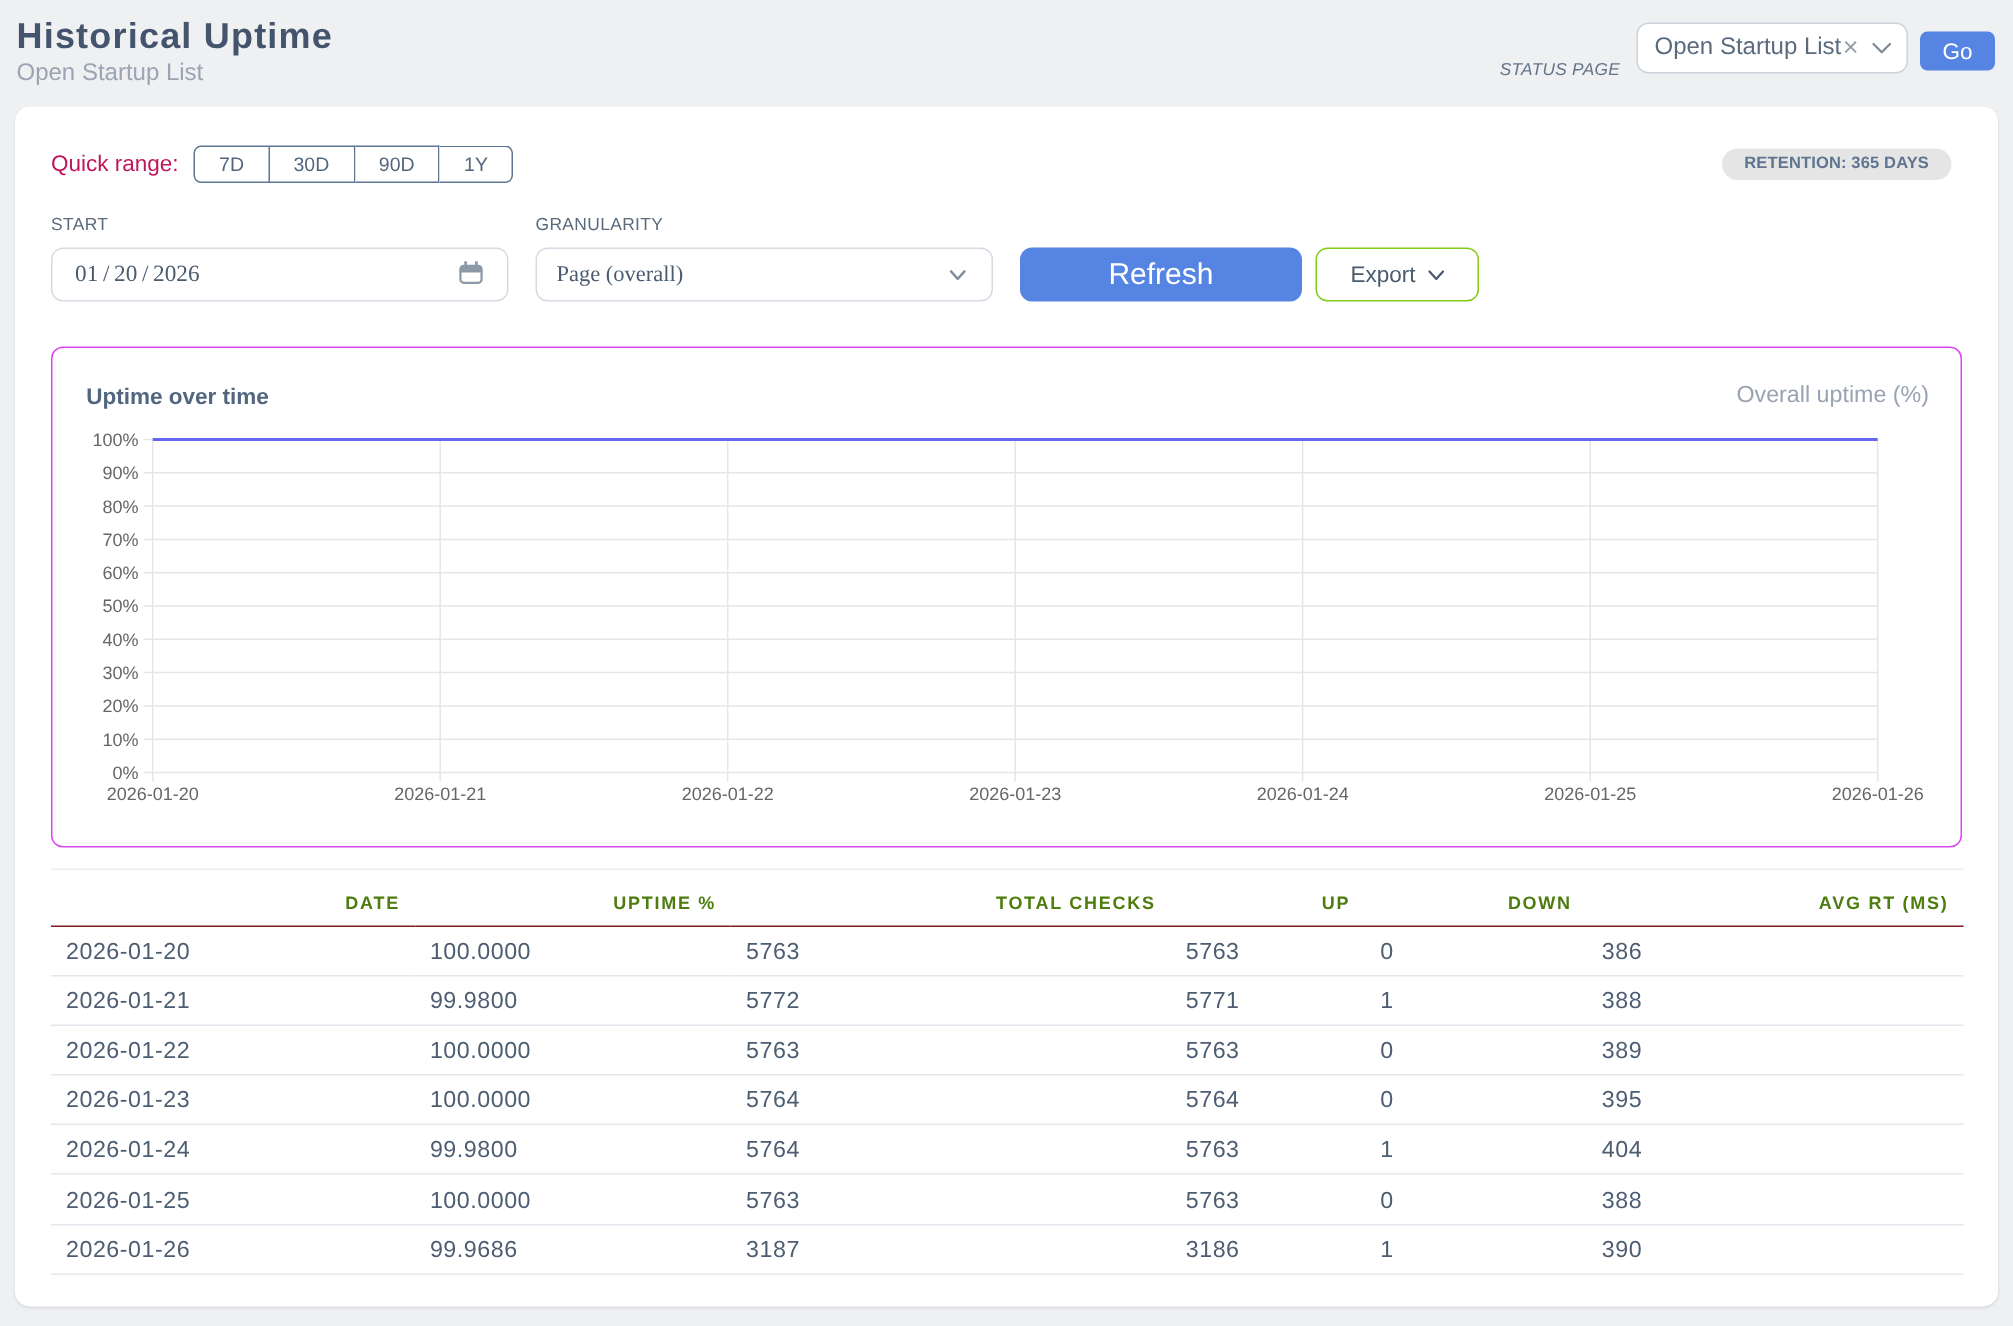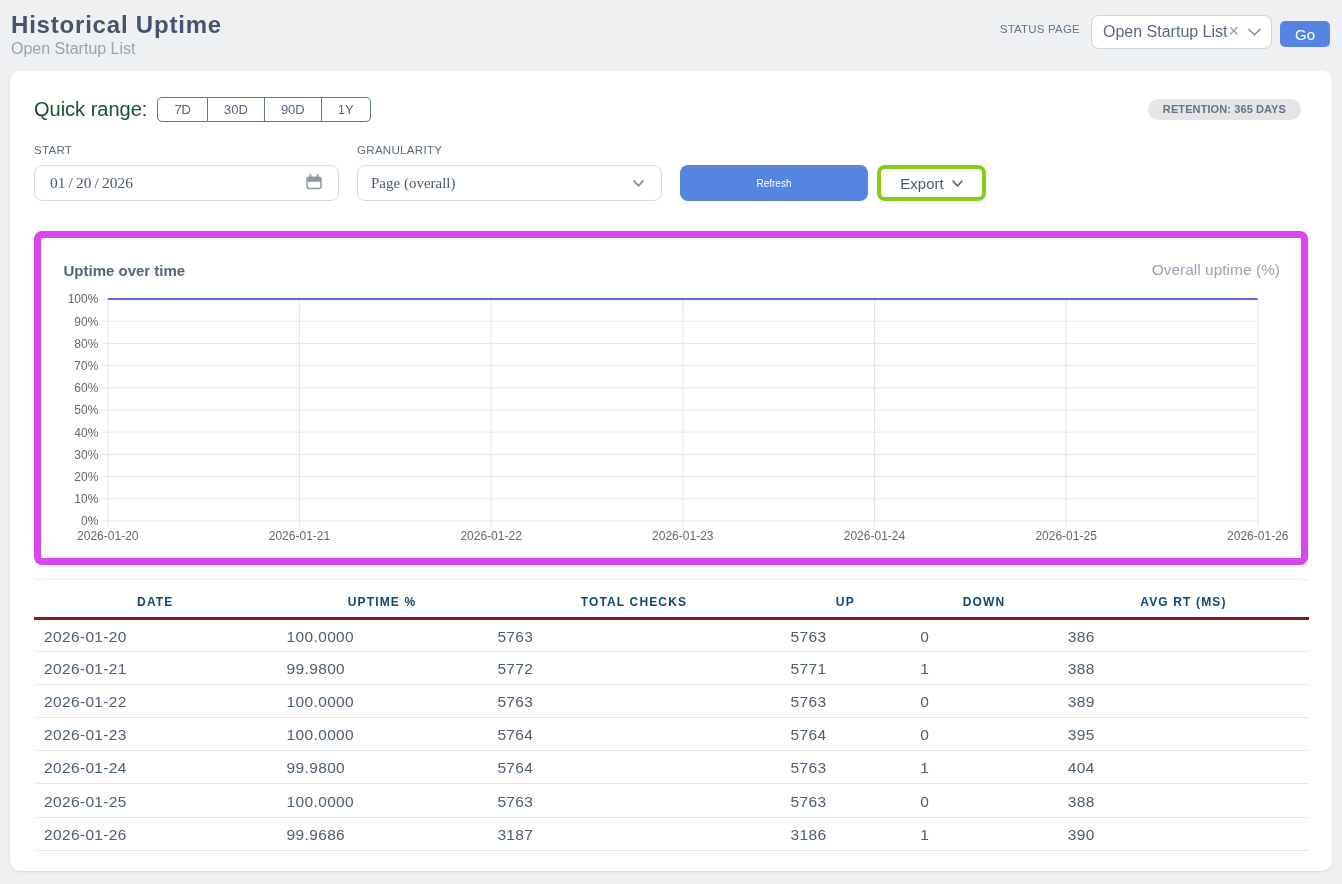--- a/index.html
+++ b/index.html
@@ -1,53 +1,53 @@
 <!DOCTYPE html>
 <html><head>
 <meta charset="utf-8">
 <style>
 * { margin:0; padding:0; box-sizing:border-box; }
 html,body { width:1342px; height:884px; background:#eef0f2; font-family:"Liberation Sans", sans-serif; }
 .header { display:flex; justify-content:space-between; align-items:flex-start; padding:10.5px 12px 0 11px; }
 .h-title { font-size:24px; font-weight:700; color:#44546d; letter-spacing:0.8px; line-height:28px; }
 .h-sub { font-size:16px; color:#9aa4b2; margin-top:1px; }
 .h-right { display:flex; align-items:flex-start; margin-top:4.5px; }
-.sp-label { font-size:11.5px; color:#64748b; letter-spacing:0.2px; margin-right:11px; margin-top:8px; }
+.sp-label { font-size:11.5px; color:#64748b; letter-spacing:0.2px; margin-right:11px; margin-top:26px;font-style:italic; }
 .sp-select { width:181px; height:34px; background:#fff; border:1px solid #ccd3db; border-radius:8px; display:flex; align-items:center; padding:0 10px 0 11px; }
 .sp-select .txt { font-size:16px; color:#5a6b7e; white-space:nowrap; }
 .sp-select .x { font-size:18px; color:#939da9; margin-left:1px; margin-top:-1px; }
 .sp-select .chev { margin-left:9px; }
 .go-btn { margin-left:8px; margin-top:6px; width:50px; height:26px; background:#5684e2; color:#fff; font-size:15px; border:none; border-radius:5px; display:flex; align-items:center; justify-content:center; font-family:inherit; }
 .panel { width:1322px; margin:13.5px 10px 0 10px; background:#fff; border-radius:10px; box-shadow:0 1px 2px rgba(16,24,40,.06), 0 1px 3px rgba(16,24,40,.05); padding:24px 24px 0 24px; height:800px; }
 .row1 { display:flex; align-items:center; justify-content:space-between; margin-top:2px; }
 .qr { display:flex; align-items:center; }
-.qr-label { font-size:20px; color:#14532d; margin-right:10px; }
+.qr-label { font-size:15px; color:#be185d; margin-right:10px; }
 .seg { display:flex; }
 .seg button { font-family:inherit; background:#fff; border:1px solid #5d7694; border-left-width:0; color:#52677f; font-size:13px; height:24.5px; padding:0 16px; }
 .seg button:first-child { border-left-width:1px; border-radius:5px 0 0 5px; }
 .seg button:last-child { border-radius:0 5px 5px 0; }
 .badge { background:#e5e5e5; color:#5e7490; font-size:11px; font-weight:700; letter-spacing:0.1px; border-radius:11px; height:21.5px; display:flex; align-items:center; padding:0 15px; margin-right:7px; }
 .controls { display:flex; gap:17.7px; margin-top:22px; }
 .field { width:305.3px; }
 .field label { display:block; font-size:11.6px; line-height:12px; letter-spacing:0.25px; color:#5b6b7c; margin-bottom:9.5px; }
 .inputbox svg.cal { margin-top:-2px; } .inputbox { height:36px; border:1px solid #d5dbe2; border-radius:8px; display:flex; align-items:center; padding:0 16px 0 15px; background:#fff;font-family:Liberation Serif, serif; }
 .inputbox .val { font-size:15.5px; color:#4a5b70; flex:1; }
 .inputbox.sel { padding-right:17px; padding-left:13px; }
 .inputbox.sel .val { font-size:15px; }
 .actions { display:flex; gap:9px; align-items:flex-end; }
-.refresh { width:188px; height:36px; background:#5684e2; border:none; border-radius:8px; color:#fff; font-size:10px; font-family:inherit; }
-.export { width:109px; height:36px; background:#fff; border:4px solid #84cc16; border-radius:8px; color:#4a5b6e; font-size:15px; font-family:inherit; display:flex; align-items:center; justify-content:center; gap:8px; }
-.chart-card { margin-top:30px; border:7px solid #d946ef; border-radius:8px; height:334px; position:relative; }
+.refresh { width:188px; height:36px; background:#5684e2; border:none; border-radius:8px; color:#fff; font-size:20px; font-family:inherit; }
+.export { width:109px; height:36px; background:#fff; border:1px solid #84cc16; border-radius:8px; color:#4a5b6e; font-size:15px; font-family:inherit; display:flex; align-items:center; justify-content:center; gap:8px; }
+.chart-card { margin-top:30px; border:1px solid #d946ef; border-radius:8px; height:334px; position:relative; }
 .cc-head { display:flex; justify-content:space-between; align-items:center; padding:23px 21px 0 22.5px; }
 .cc-title { font-size:15px; font-weight:700; color:#52667f; }
 .cc-legend { font-size:15.5px; color:#99a3b2; }
 .chart-svg { position:absolute; left:0px; top:47px; }
 .tablewrap { margin-top:14px; }
 table { width:1275px; border-collapse:collapse; table-layout:fixed; }
-thead th { text-align:center; font-size:12px; font-weight:700; letter-spacing:1.15px; color:#0c4a6e; padding:15px 10px 8px 10px; border-top:1px solid #e9edf1; border-bottom:3px solid #7f1d1d; }
+thead th { text-align:right; font-size:12px; font-weight:700; letter-spacing:1.15px; color:#4d7c0f; padding:15px 10px 8px 10px; border-top:1px solid #e9edf1; border-bottom:1px solid #7f1d1d; }
 tbody td { font-size:15.5px; letter-spacing:0.35px; color:#4d5e72; padding:2px 10px 0 10px; height:33.1px; border-bottom:1px solid #e3e8ee; }
 </style>
 </head>
 <body>
 <div class="header">
   <div>
     <div class="h-title">Historical Uptime</div>
     <div class="h-sub">Open Startup List</div>
   </div>
   <div class="h-right">

